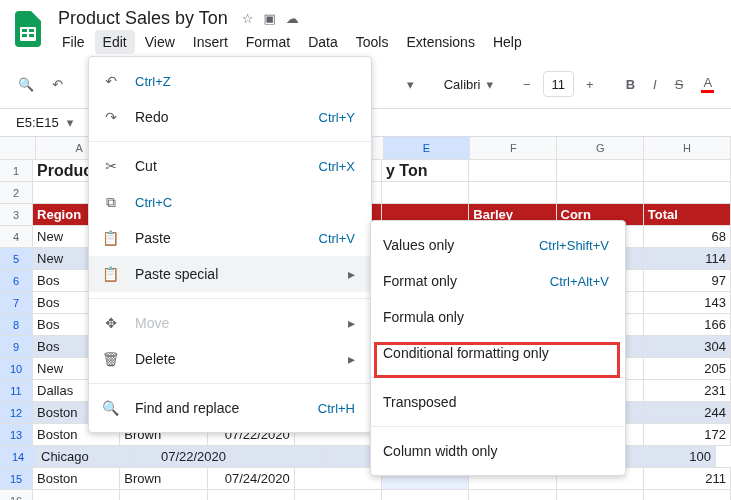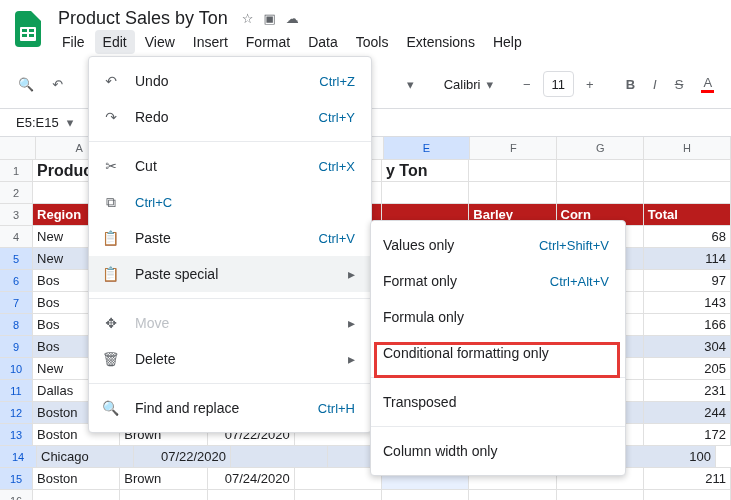--- a/index.html
+++ b/index.html
@@ -308,21 +308,20 @@
         <div class="cell cF"></div>
         <div class="cell cG"></div>
         <div class="cell cH"></div>
       </div>
     </div>
 </div>
 
 <div class="menu" id="edit-menu">
   <div class="menu-item">
       <span class="menu-icon">↶</span>
-      <span class="menu-label">Undo</span>
       <span class="menu-short">Ctrl+Z</span>
     </div>
   <div class="menu-item">
       <span class="menu-icon">↷</span>
       <span class="menu-label">Redo</span>
       <span class="menu-short">Ctrl+Y</span>
     </div>
   <div class="menu-sep"></div>
   <div class="menu-item">
       <span class="menu-icon">✂</span>

